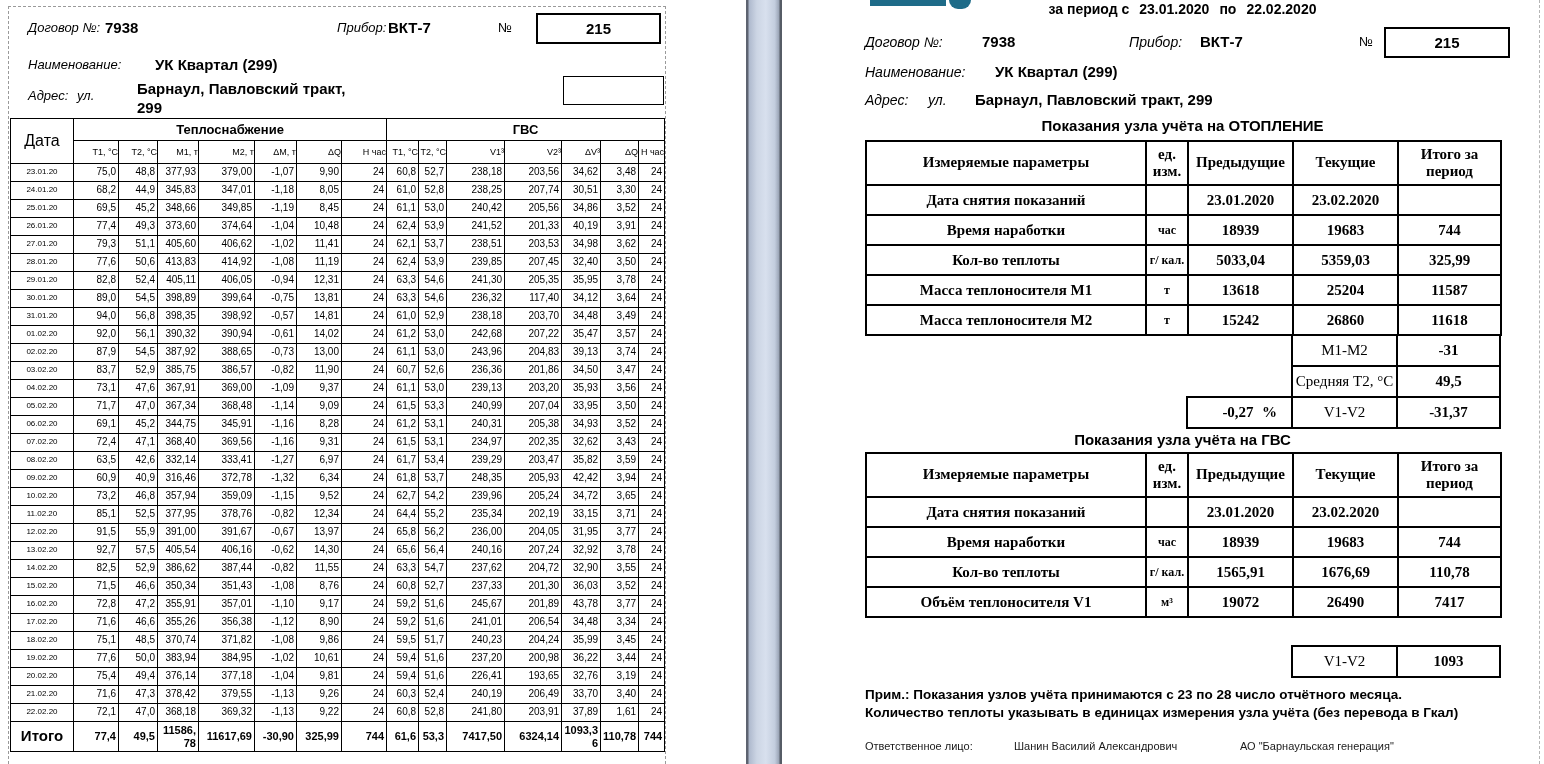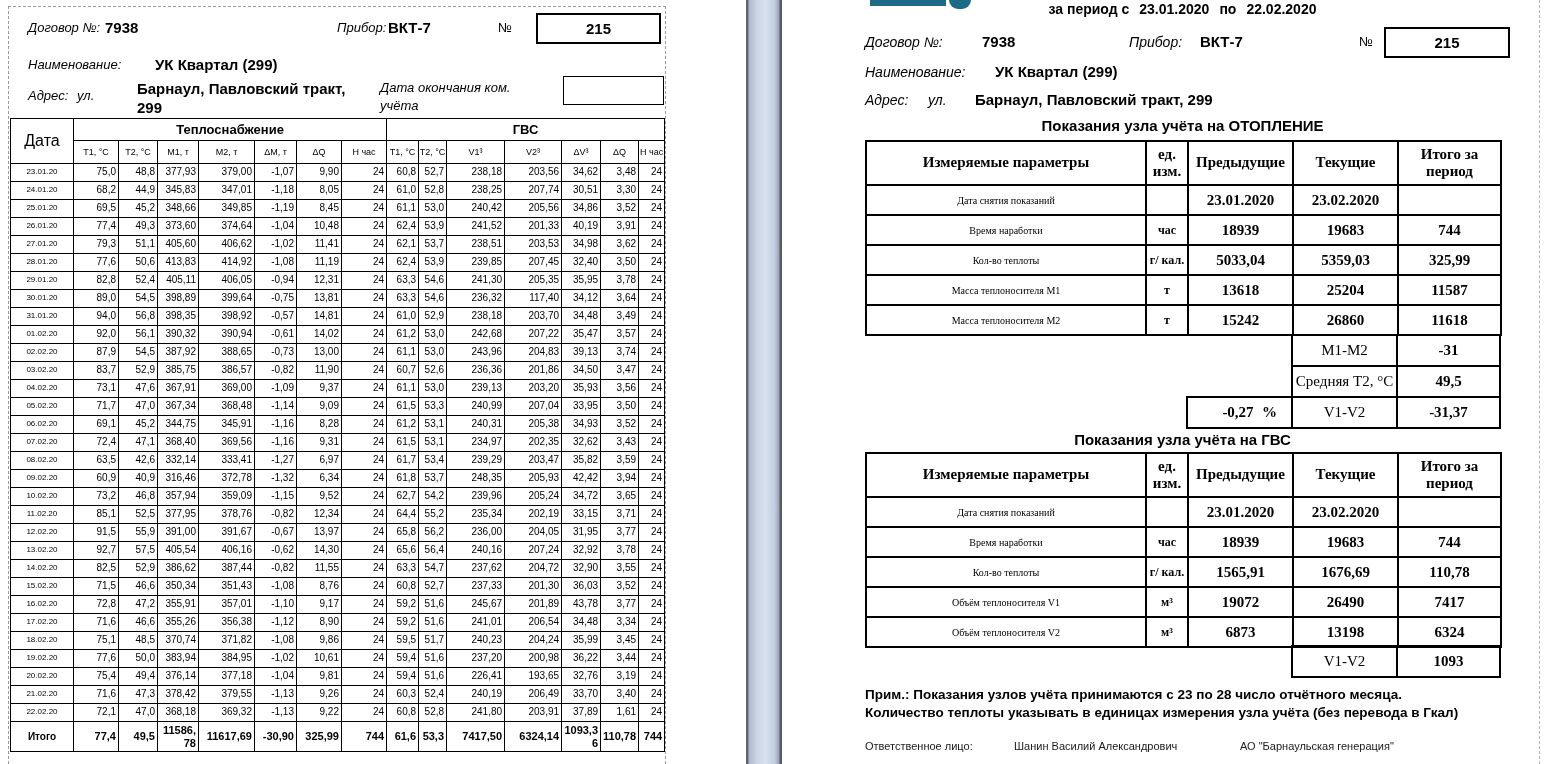--- a/index.html
+++ b/index.html
@@ -16,33 +16,33 @@
 .dash-area{position:absolute;left:8px;top:6px;width:658px;bottom:0;
  border-left:1px dashed #9a9a9a;border-top:1px dashed #9a9a9a;border-right:1px dashed #9a9a9a;pointer-events:none}
 .dash-right{position:absolute;left:757px;top:0;bottom:0;border-left:1px dashed #b5b5b5;pointer-events:none}
 .numbox{position:absolute;border:2px solid #000;text-align:center;font-weight:bold;font-size:15px;line-height:27px;background:#fff}
 
 
 #daily{position:absolute;left:10px;top:118px;width:654px;border-collapse:collapse;table-layout:fixed}
 #daily th,#daily td{border:1px solid #000;overflow:hidden}
 #daily .h-date{font-size:16px;font-weight:normal}
 #daily .h-group{font-size:13px;font-weight:bold;height:22px}
-#daily .h-sub{font-size:9px;font-weight:normal;height:23px;text-align:center}
+#daily .h-sub{font-size:9px;font-weight:normal;height:23px;text-align:right}
 #daily td{height:18px;line-height:1.05}
 #daily .c-date{font-size:8px;text-align:center}
 #daily .c-num{font-size:10px;text-align:right;padding-right:2px}
 #daily .total-row td{font-size:11px;font-weight:bold;height:30px;word-break:break-all;line-height:1.1}
-#daily .total-row .c-date{font-size:10px}
+#daily .total-row .c-date{font-size:15px}
 
 
 .sum{border-collapse:collapse;table-layout:fixed;width:635px;position:absolute;left:83px}
 .sum th,.sum td{border:2px solid #000;font-family:"Liberation Serif",serif;text-align:center;overflow:hidden}
 .sum th{font-size:15px;font-weight:bold;height:44px;line-height:1.15}
 .sum td{height:30px}
-.sum .c-param{font-size:10px;font-weight:normal}
+.sum .c-param{font-size:15px;font-weight:bold}
 .sum .c-unit{font-size:12px;font-weight:bold;white-space:nowrap}
 .sum .c-val{font-size:15px;font-weight:bold}
 .extra{border-collapse:collapse;table-layout:fixed;width:635px;position:absolute;left:83px}
 .extra td{height:31px;font-family:"Liberation Serif",serif;font-size:15px;text-align:center;overflow:hidden}
 .extra .x-border{border:2px solid #000}
 .extra .x-label{font-weight:normal}
 .extra .x-value{font-weight:bold}
 .extra .x-pre{font-weight:bold}
 .extra .x-pre .pct{float:right;padding-right:14px}
 .extra .x-pre .num{padding-left:26px}
@@ -67,21 +67,20 @@
   <span class="abs" style="left:498px;top:20px;font-size:13px">№</span>
   <div class="numbox" style="left:536px;top:13px;width:125px;height:31px">215</div>
 
   <span class="abs lbl" style="left:28px;top:57px">Наименование:</span>
   <span class="abs val" style="left:155px;top:56px">УК Квартал (299)</span>
 
   <span class="abs lbl" style="left:28px;top:88px">Адрес:</span>
   <span class="abs lbl" style="left:77px;top:88px">ул.</span>
   <span class="abs val" style="left:137px;top:79px;width:232px;white-space:normal;line-height:19px">Барнаул, Павловский тракт, 299</span>
 
-  <span class="abs lbl" style="left:380px;top:79px;width:165px;white-space:normal;line-height:18px">Дата окончания ком. учёта</span>
   <div class="abs" style="left:563px;top:76px;width:101px;height:29px;border:1px solid #000;background:#fff"></div>
 
   <table id="daily">
     <colgroup>
       <col style="width:63px">
         <col style="width:45px">
         <col style="width:39px">
         <col style="width:41px">
         <col style="width:56px">
       <col style="width:42px">
@@ -817,27 +816,20 @@
           <td class="c-val">1676,69</td>
           <td class="c-val">110,78</td>
         </tr>
         <tr>
           <td class="c-param">Объём теплоносителя V1</td>
           <td class="c-unit">м³</td>
           <td class="c-val">19072</td>
           <td class="c-val">26490</td>
           <td class="c-val">7417</td>
         </tr>
-        <tr>
-          <td class="c-param">Объём теплоносителя V2</td>
-          <td class="c-unit">м³</td>
-          <td class="c-val">6873</td>
-          <td class="c-val">13198</td>
-          <td class="c-val">6324</td>
-        </tr>
       </tbody>
   </table>
   <table class="extra" style="top:645px">
     <colgroup>
         <col style="width:322px">
         <col style="width:105px">
         <col style="width:105px">
         <col style="width:103px">
       </colgroup>
     <tbody id="gvs-extra">

